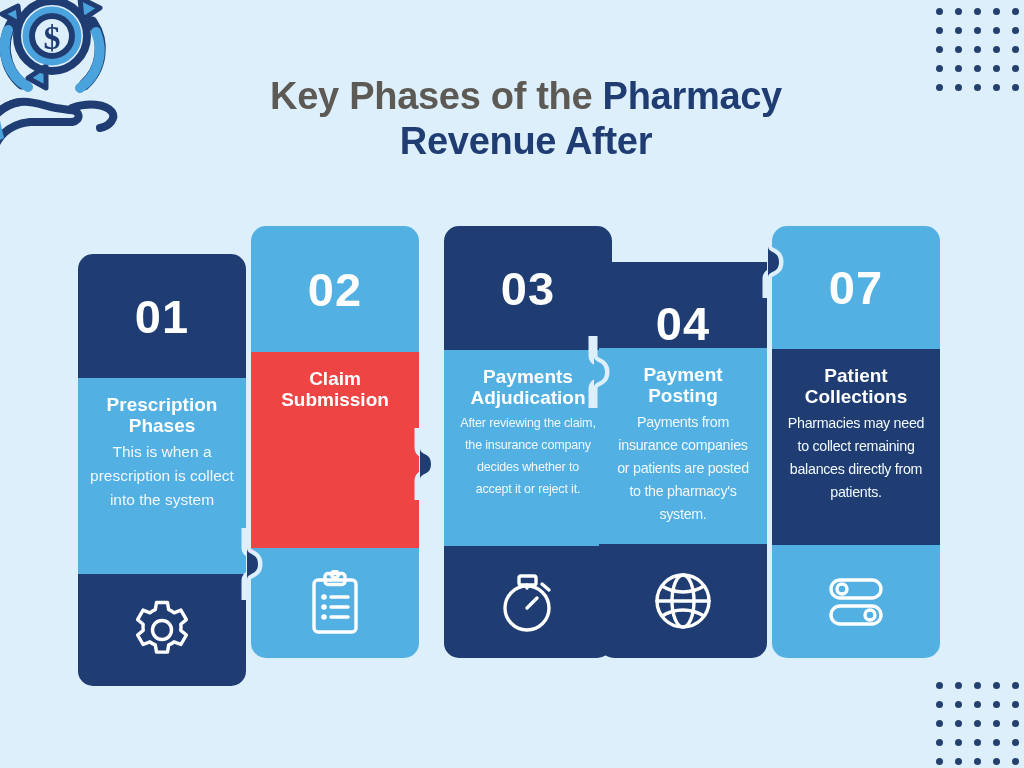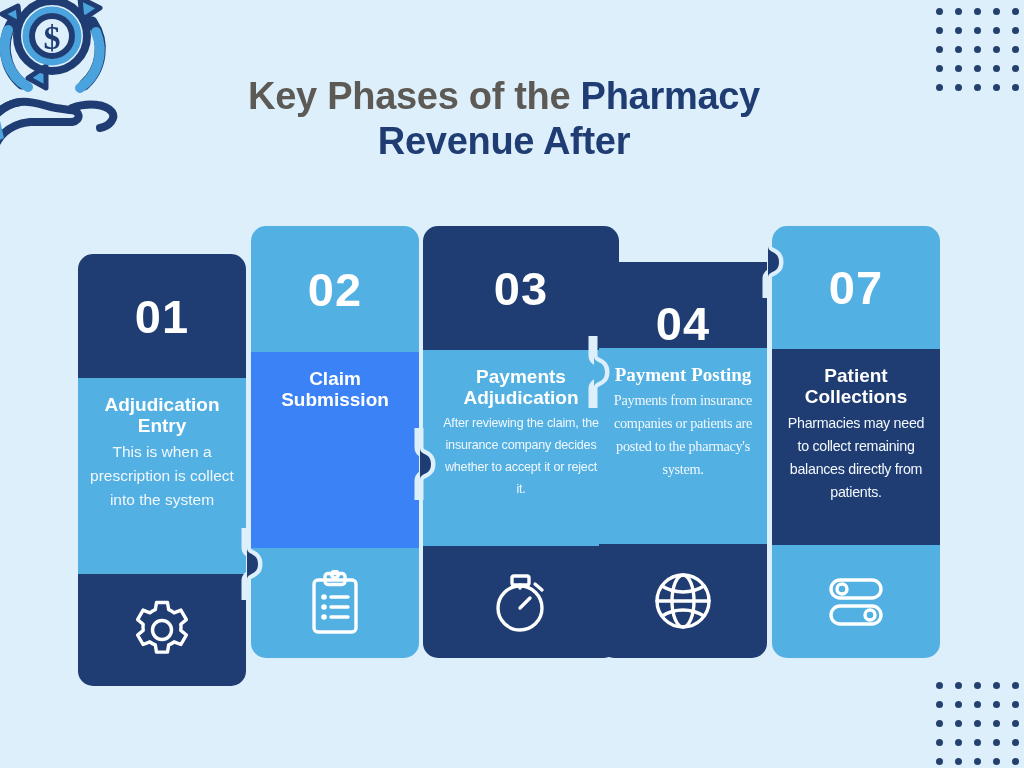--- a/index.html
+++ b/index.html
@@ -42,21 +42,21 @@
     left: -16px;
     top: -8px;
     width: 150px;
     height: 165px;
     z-index: 3;
   }
 
   
   #title-block {
     position: absolute;
-    left: 134px;
+    left: 156px;
     top: 74px;
     width: 740px;
     text-align: center;
     z-index: 3;
   }
   #title-block .line {
     font-size: 38px;
     font-weight: bold;
     line-height: 45px;
     letter-spacing: -0.3px;
@@ -239,59 +239,59 @@
     <div class="line"><span class="t-grey">Key Phases of the </span><span class="t-navy">Pharmacy</span></div>
     <div class="line t-navy">Revenue After</div>
   </div>
 
   <div id="cards">
       <div class="card" style="left: 0px; margin-top: 28px;">
         <div class="seg seg-num" style="height: 124px; background: rgb(31, 61, 114);">
           <div class="num-text">01</div>
         </div>
         <div class="seg seg-body" style="top: 124px; height: 196px; background: rgb(82, 176, 227);">
-          <div class="body-title">Adjudication Entry</div>
+          <div class="body-title">Prescription Phases</div>
           <div class="body-desc ">This is when a prescription is collect into the system</div>
         </div>
         <div class="seg seg-icon" style="height: 112px; background: rgb(31, 61, 114);">
           <span>
             <svg width="66" height="66" viewBox="0 0 66 66">
         <path stroke="#ffffff" fill="none" stroke-width="3.4" stroke-linecap="round" stroke-linejoin="round" d="M27.5 5.5 h11 l1.2 7.2 a21 21 0 0 1 5.4 3.1 l6.8-2.7 5.5 9.5 -5.6 4.6
           a21 21 0 0 1 0 6.2 l5.6 4.6 -5.5 9.5 -6.8-2.7 a21 21 0 0 1-5.4 3.1 l-1.2 7.2 h-11
           l-1.2-7.2 a21 21 0 0 1-5.4-3.1 l-6.8 2.7 -5.5-9.5 5.6-4.6 a21 21 0 0 1 0-6.2
           l-5.6-4.6 5.5-9.5 6.8 2.7 a21 21 0 0 1 5.4-3.1 Z"></path>
         <circle stroke="#ffffff" fill="none" stroke-width="3.4" stroke-linecap="round" stroke-linejoin="round" cx="33" cy="33" r="9.5"></circle>
       </svg>
           </span>
         </div>
       </div>
       <div class="card" style="left: 173px;">
         <div class="seg seg-num" style="height: 126px; background: rgb(82, 176, 227);">
           <div class="num-text">02</div>
         </div>
-        <div class="seg seg-body" style="top: 126px; height: 196px; background: #3b82f6; gap: 9px;">
+        <div class="seg seg-body" style="top: 126px; height: 196px; background: #ef4444; gap: 9px;">
           <div class="body-title">Claim Submission</div>
         </div>
         <div class="seg seg-icon" style="height: 110px; background: rgb(82, 176, 227);">
           <span>
             <svg width="58" height="66" viewBox="0 0 58 66">
         <rect stroke="#ffffff" fill="none" stroke-width="3.4" stroke-linecap="round" stroke-linejoin="round" x="8" y="10" width="42" height="52" rx="4"></rect>
         <rect stroke="#ffffff" fill="none" stroke-width="3.4" stroke-linecap="round" stroke-linejoin="round" x="19" y="3.5" width="20" height="11" rx="3"></rect>
         <circle stroke="#ffffff" fill="none" stroke-width="3.4" stroke-linecap="round" stroke-linejoin="round" cx="29" cy="4.5" r="3.4"></circle>
         <circle fill="#ffffff" cx="18" cy="27" r="2.8"></circle>
         <line stroke="#ffffff" fill="none" stroke-width="3.4" stroke-linecap="round" stroke-linejoin="round" x1="25" y1="27" x2="42" y2="27"></line>
         <circle fill="#ffffff" cx="18" cy="37" r="2.8"></circle>
         <line stroke="#ffffff" fill="none" stroke-width="3.4" stroke-linecap="round" stroke-linejoin="round" x1="25" y1="37" x2="42" y2="37"></line>
         <circle fill="#ffffff" cx="18" cy="47" r="2.8"></circle>
         <line stroke="#ffffff" fill="none" stroke-width="3.4" stroke-linecap="round" stroke-linejoin="round" x1="25" y1="47" x2="42" y2="47"></line>
       </svg>
           </span>
         </div>
       </div>
-      <div class="card" style="left: 345px; padding-left: 28px;">
+      <div class="card" style="left: 366px;">
         <div class="seg seg-num" style="height: 124px; background: rgb(31, 61, 114);">
           <div class="num-text">03</div>
         </div>
         <div class="seg seg-body" style="top: 124px; height: 196px; background: rgb(82, 176, 227);">
           <div class="body-title">Payments Adjudication</div>
           <div class="body-desc condensed">After reviewing the claim, the insurance company decides whether to accept it or reject it.</div>
         </div>
         <div class="seg seg-icon" style="height: 112px; background: rgb(31, 61, 114);">
           <span>
             <svg width="62" height="66" viewBox="0 0 62 66">
@@ -301,21 +301,21 @@
         <path stroke="#ffffff" fill="none" stroke-width="3.4" stroke-linecap="round" stroke-linejoin="round" d="M45 15 l7 6"></path>
         <line stroke="#ffffff" fill="none" stroke-width="3.4" stroke-linecap="round" stroke-linejoin="round" x1="30" y1="39" x2="40" y2="29"></line>
       </svg>
           </span>
         </div>
       </div>
       <div class="card" style="left: 521px;">
         <div class="seg seg-num" style="height: 122px; background: rgb(31, 61, 114); margin-top: 36px;">
           <div class="num-text">04</div>
         </div>
-        <div class="seg seg-body" style="top: 122px; height: 196px; background: rgb(82, 176, 227); font-family: Liberation Serif, serif;">
+        <div class="seg seg-body" style="top: 122px; height: 196px; background: rgb(82, 176, 227);">
           <div class="body-title">Payment Posting</div>
           <div class="body-desc narrow">Payments from insurance companies or patients are posted to the pharmacy's system.</div>
         </div>
         <div class="seg seg-icon" style="height: 114px; background: rgb(31, 61, 114);">
           <span>
             <svg width="64" height="64" viewBox="0 0 64 64">
         <circle stroke="#ffffff" fill="none" stroke-width="3.4" stroke-linecap="round" stroke-linejoin="round" cx="32" cy="32" r="26"></circle>
         <ellipse stroke="#ffffff" fill="none" stroke-width="3.4" stroke-linecap="round" stroke-linejoin="round" cx="32" cy="32" rx="11" ry="26"></ellipse>
         <line stroke="#ffffff" fill="none" stroke-width="3.4" stroke-linecap="round" stroke-linejoin="round" x1="6" y1="32" x2="58" y2="32"></line>
         <path stroke="#ffffff" fill="none" stroke-width="3.4" stroke-linecap="round" stroke-linejoin="round" d="M11 17 a40 40 0 0 0 42 0"></path>

